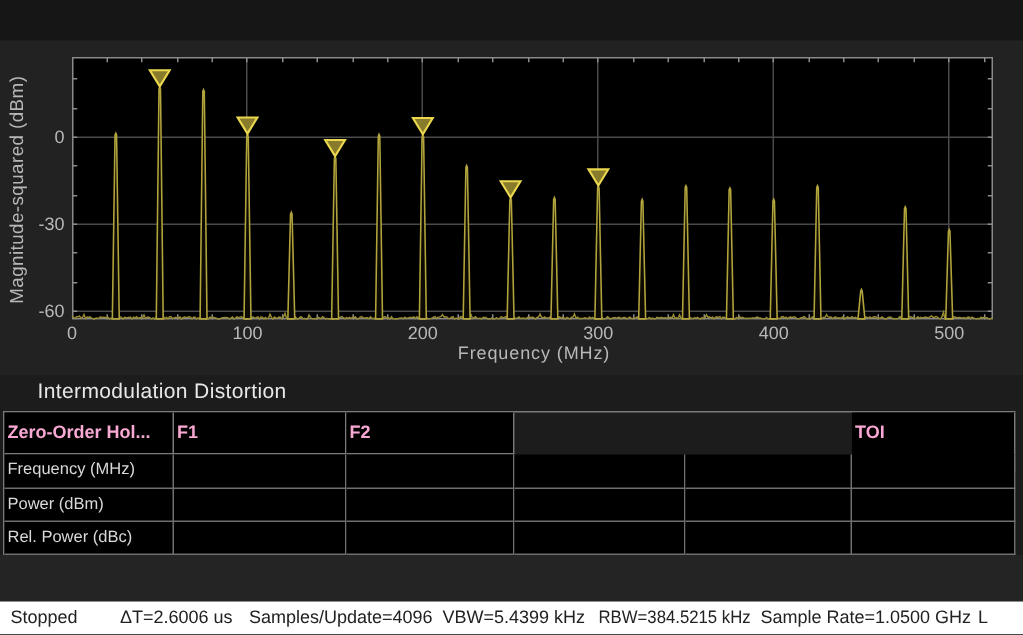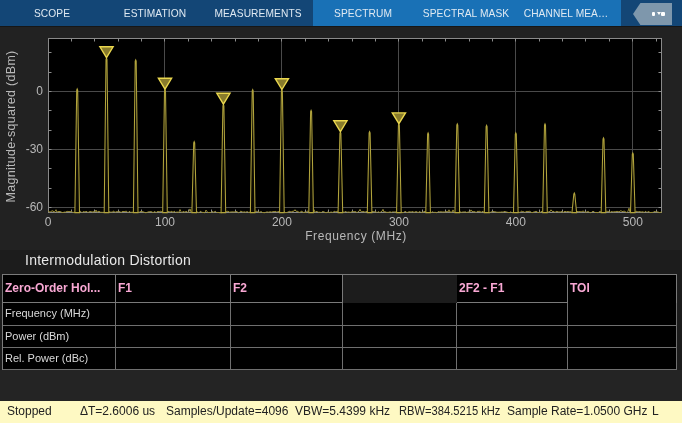--- a/index.html
+++ b/index.html
@@ -16,40 +16,26 @@
 #plotpanel { position:absolute; left:0; top:27px; width:682px; height:223px; background:#222222; }
 #measpanel { position:absolute; left:0; top:250px; width:682px; height:151px; background:#1c1c1c; }
 #botstrip { position:absolute; left:0; top:120px; width:682px; height:31px; background:#242424; }
 #imd { position:absolute; left:25px; top:2px; color:#e8e8e8; font-size:14px; letter-spacing:0.25px; }
 #tblframe { position:absolute; left:2px; top:24px; width:675px; height:96px;
   border-left:1px solid #7a7a7a; border-top:1px solid #7a7a7a; }
 .hc { position:absolute; background:#000; border-right:1px solid #7a7a7a; border-bottom:1px solid #7a7a7a;
   color:#f9a8d4; font-weight:bold; font-size:12px; line-height:27px; padding-left:2px; white-space:nowrap; overflow:hidden; }
 .dc { position:absolute; background:#000; border-right:1px solid #6f6f6f; border-bottom:1px solid #6f6f6f;
   color:#d9d9d9; font-size:11px; line-height:21px; padding-left:2px; white-space:nowrap; overflow:hidden; }
-#statusbar { position:absolute; left:0; top:401px; width:682px; height:22px; background:#fef9c3;
+#statusbar { position:absolute; left:0; top:401px; width:682px; height:22px; background:#ffffff;
   font-size:12px; color:#222; line-height:21px;padding-left:24px; }
 #statusbar span { position:absolute; top:0; white-space:nowrap; }
 </style></head>
 <body>
 <div id="app">
-<div id="tabbar">
-  <div id="activezone"></div>
-  <div class="tab" style="left:52px">SCOPE</div>
-      <div class="tab" style="left:155px">ESTIMATION</div>
-      <div class="tab" style="left:258px">MEASUREMENTS</div>
-      <div class="tab" style="left:363px">SPECTRUM</div>
-      <div class="tab" style="left:466px">SPECTRAL MASK</div>
-      <div class="tab" style="left:566px">CHANNEL MEA…</div>
-  <div id="morebtn">
-        <span class="sq" style="left:19px"></span>
-        <span class="tr" style="left:23.8px"></span>
-        <span class="sq" style="left:28.4px"></span>
-      </div>
-</div>
 <div id="plotpanel"><svg width="682" height="223" viewBox="0 0 682 223" xmlns="http://www.w3.org/2000/svg">
 <rect x="48.0" y="11.0" width="614.0" height="175.0" fill="#000000"></rect>
 <g stroke="#4a4a4a" stroke-width="1">
           <line x1="164.5" y1="11.0" x2="164.5" y2="186.0"></line>
 <line x1="281.5" y1="11.0" x2="281.5" y2="186.0"></line>
 <line x1="398.5" y1="11.0" x2="398.5" y2="186.0"></line>
 <line x1="515.5" y1="11.0" x2="515.5" y2="186.0"></line>
 <line x1="632.5" y1="11.0" x2="632.5" y2="186.0"></line>
 <line x1="48.0" y1="64.5" x2="662.0" y2="64.5"></line>
 <line x1="48.0" y1="122.5" x2="662.0" y2="122.5"></line>
@@ -169,21 +155,20 @@
 <text x="15" y="99.5" text-anchor="middle" font-size="12.5px" letter-spacing="0.3" transform="rotate(-90 15 99.5)">Magnitude-squared (dBm)</text>
 </g>
 </svg></div>
 <div id="measpanel">
       <div id="botstrip"></div>
       <div id="imd">Intermodulation Distortion</div>
       <div id="tblframe"></div>
       <div class="hc" style="left:3px;width:113px;top:25px;height:28px">Zero-Order Hol...</div>
       <div class="hc" style="left:116px;width:115px;top:25px;height:28px">F1</div>
       <div class="hc" style="left:231px;width:112px;top:25px;height:28px">F2</div>
-      <div class="hc" style="left:457px;width:111px;top:25px;height:28px">2F2 - F1</div>
       <div class="hc" style="left:568px;width:109px;top:25px;height:40px">TOI</div>
       <div class="dc" style="left:3px;width:113px;top:53px;height:23px">Frequency (MHz)</div>
       <div class="dc" style="left:116px;width:115px;top:53px;height:23px"></div>
       <div class="dc" style="left:231px;width:112px;top:53px;height:23px"></div>
       <div class="dc" style="left:343px;width:114px;top:53px;height:23px"></div>
       <div class="dc" style="left:457px;width:111px;top:53px;height:23px"></div>
       <div class="dc" style="left:568px;width:109px;top:53px;height:23px"></div>
       <div class="dc" style="left:3px;width:113px;top:76px;height:22px">Power (dBm)</div>
       <div class="dc" style="left:116px;width:115px;top:76px;height:22px"></div>
       <div class="dc" style="left:231px;width:112px;top:76px;height:22px"></div>

